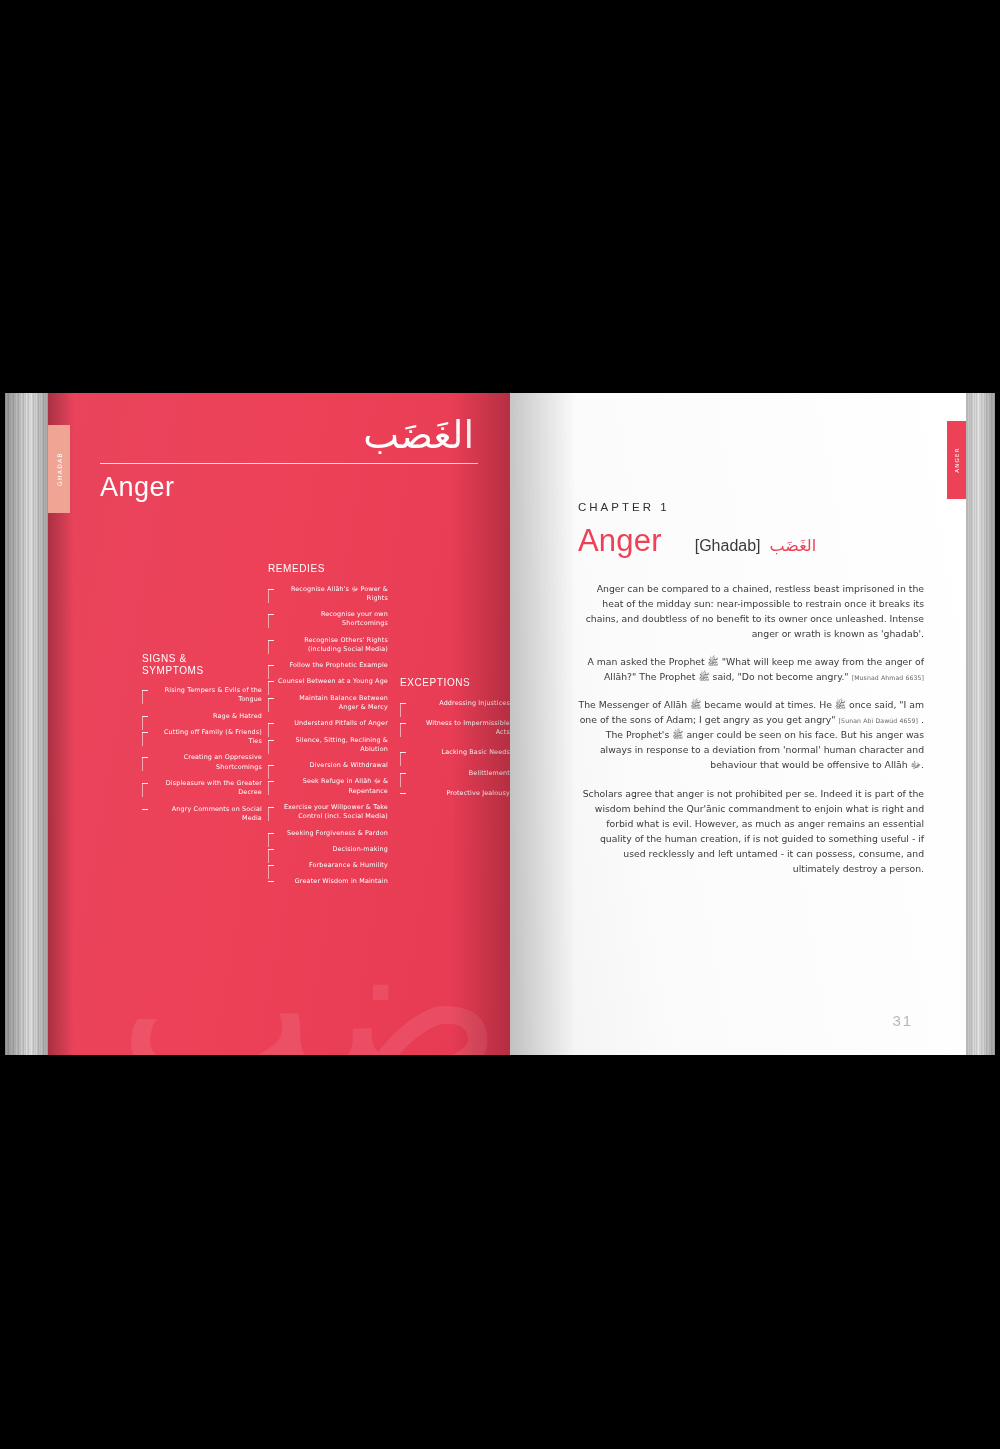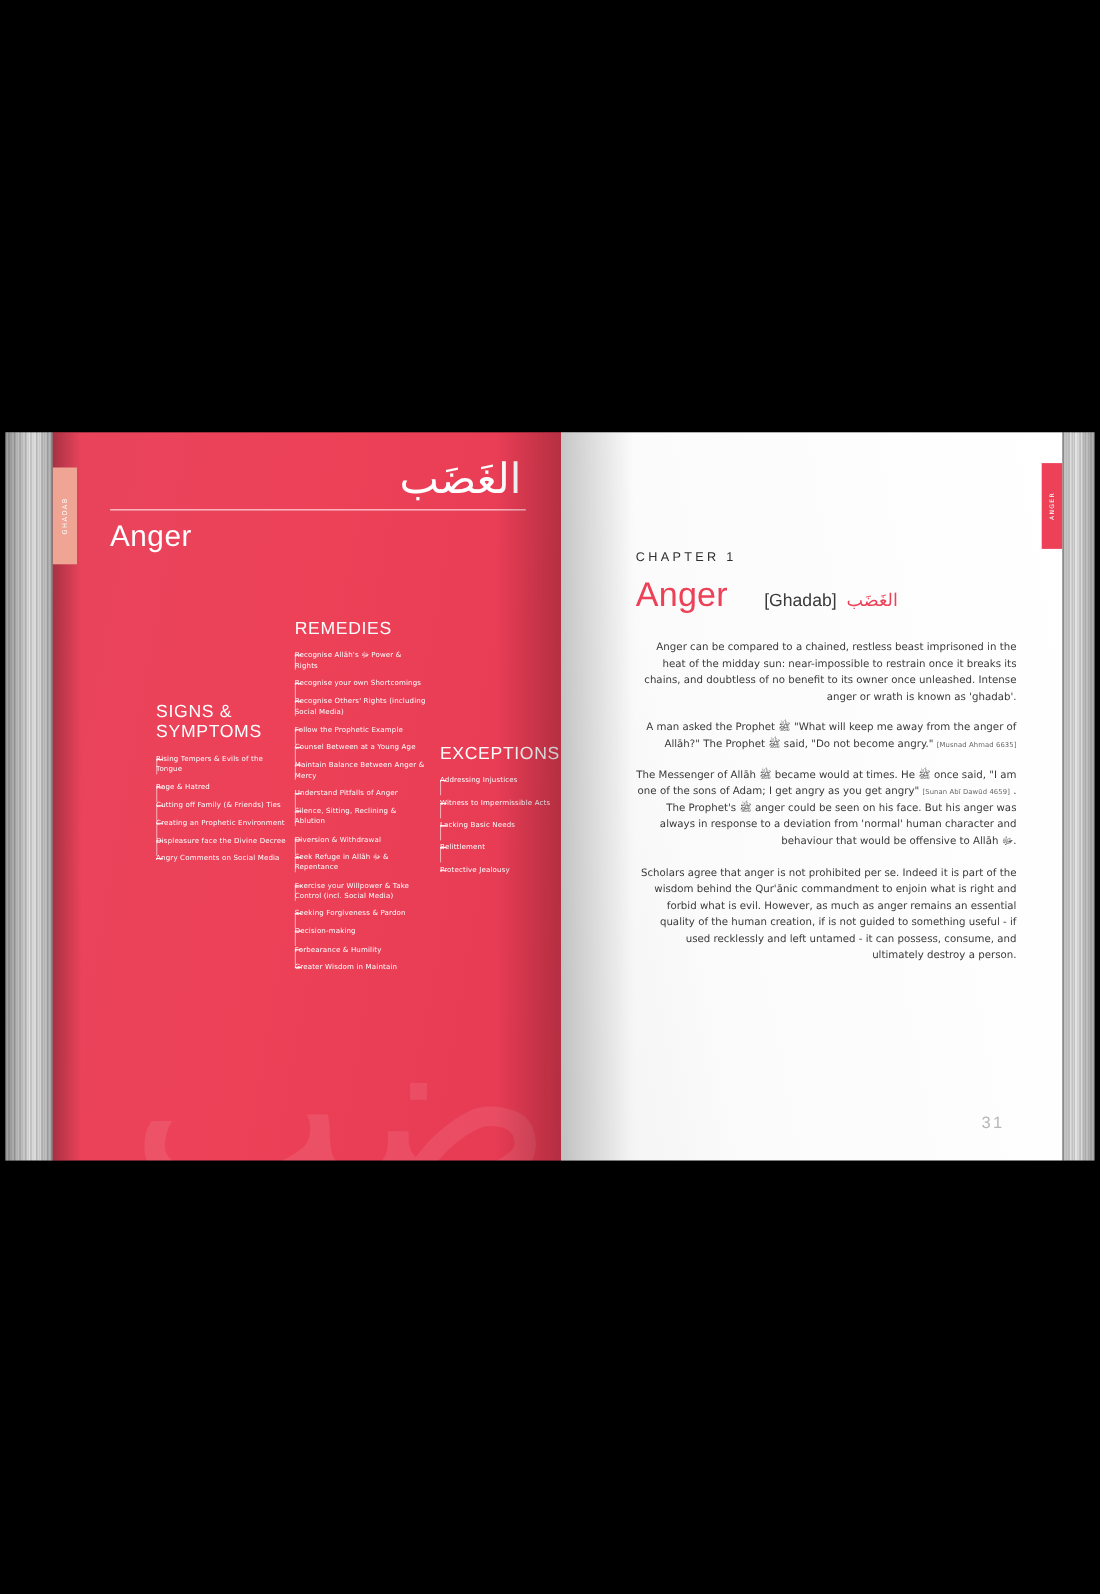--- a/index.html
+++ b/index.html
@@ -149,30 +149,30 @@
   }
 
   
   .map {
     position: absolute;
     left: 0; right: 0;
     top: 120px;
     bottom: 0;
   }
   .col-head {
-    font-size: 16px;
+    font-size: 10px;
     font-weight: 400;
     letter-spacing: 0.6px;
     line-height: 1.15;
     color: #fff;
   }
   .col-signs {
     position: absolute;
     left: 42px;
-    top: 104px;
+    top: 118px;
     width: 120px;
   }
   .col-remedies {
     position: absolute;
     left: 168px;
     top: 28px;
     width: 120px;
   }
   .col-exceptions {
     position: absolute;
@@ -181,23 +181,25 @@
     width: 110px;
   }
   .items {
     margin-top: 10px;
   }
   .mi {
     position: relative;
     font-size: 6.4px;
     line-height: 1.45;
     letter-spacing: 0.15px;
+    padding-left: 10px;
     margin-bottom: 7px;
     color: #fff;
     font-family: "DejaVu Sans", sans-serif;
+    text-align: right;
   }
   .mi::before {
     content: "";
     position: absolute;
     left: 0;
     top: 4px;
     width: 6px;
     height: 1px;
     background: rgba(255,255,255,0.9);
   }
@@ -332,22 +334,22 @@
 
         <div class="map">
 
           <div class="col-signs">
             <div class="col-head" style="white-space: pre-line;">SIGNS &amp;
 SYMPTOMS</div>
             <div class="items">
               <div class="mi">Rising Tempers &amp; Evils of the Tongue</div>
               <div class="mi">Rage &amp; Hatred</div>
               <div class="mi">Cutting off Family (&amp; Friends) Ties</div>
-              <div class="mi">Creating an Prophetic Environment</div>
-              <div class="mi">Displeasure face the Divine Decree</div>
+              <div class="mi">Creating an Oppressive Shortcomings</div>
+              <div class="mi">Displeasure with the Greater Decree</div>
               <div class="mi">Angry Comments on Social Media</div>
             </div>
           </div>
 
           <div class="col-remedies">
             <div class="col-head">REMEDIES</div>
             <div class="items">
               <div class="mi">Recognise Allāh's ﷻ Power &amp; Rights</div>
               <div class="mi">Recognise your own Shortcomings</div>
               <div class="mi">Recognise Others' Rights (including Social Media)</div>

